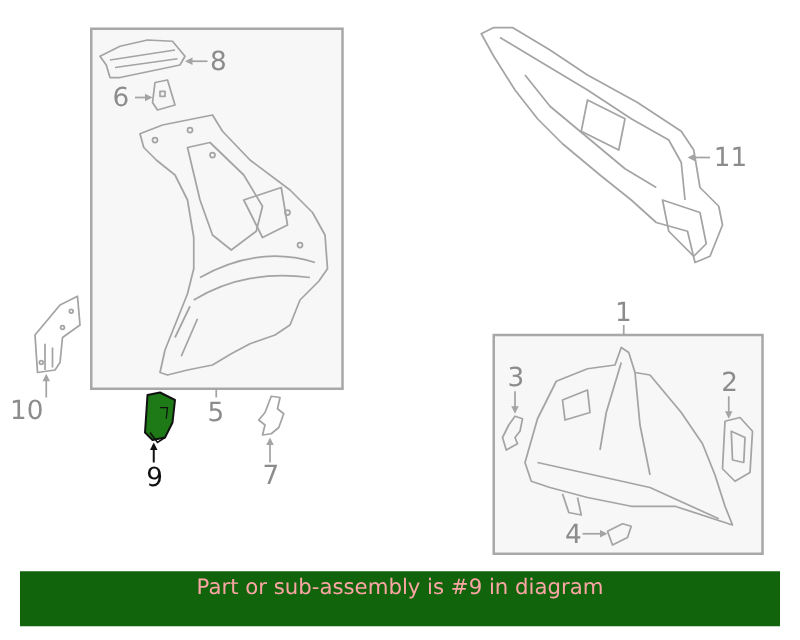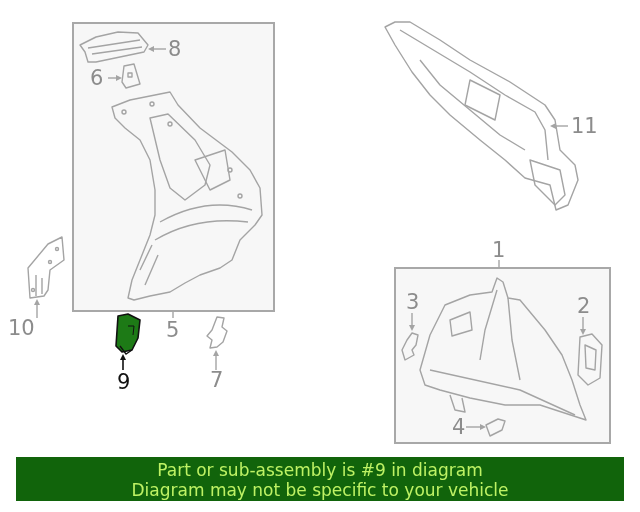--- a/index.html
+++ b/index.html
@@ -3,21 +3,21 @@
 <meta charset="utf-8">
 <style>
   html, body { margin: 0; padding: 0; background: #ffffff; }
   body { width: 640px; height: 512px; position: relative; overflow: hidden;
          font-family: "DejaVu Sans", sans-serif; }
   .box { position: absolute; background: #f7f7f7; border: 2px solid #a8a8a8; box-sizing: border-box; }
   .callout { position: absolute; font-size: 21px; color: #8c8c8c; line-height: 1; }
   .callout.hl { color: #111111; }
   svg { position: absolute; left: 0; top: 0; }
   .banner { position: absolute; left: 16px; top: 457px; width: 608px; height: 44px;
-            background: #11640b; color: #bef264; text-align: center;
+            background: #11640b; color: #fca5a5; text-align: center;
             font-size: 17px; line-height: 20px; padding-top: 3px; box-sizing: border-box; }
   .banner div { white-space: nowrap; }
 </style>
 </head>
 <body>
 
 <div class="box" style="left:72px;top:22px;width:203px;height:290px;"></div>
 <div class="box" style="left:394px;top:267px;width:217px;height:177px;"></div>
 
 <svg width="640" height="512" viewBox="0 0 640 512">
@@ -126,14 +126,13 @@
 <div class="callout" style="left:406px;top:292px;">3</div>
 <div class="callout" style="left:577px;top:296px;">2</div>
 <div class="callout" style="left:8px;top:318px;">10</div>
 <div class="callout" style="left:166px;top:320px;">5</div>
 <div class="callout" style="left:210px;top:370px;">7</div>
 <div class="callout hl" style="left:117px;top:372px;">9</div>
 <div class="callout" style="left:452px;top:417px;">4</div>
 
 <div class="banner">
   <div>Part or sub-assembly is #9 in diagram</div>
-  <div>Diagram may not be specific to your vehicle</div>
 </div>
 
 </body></html>

